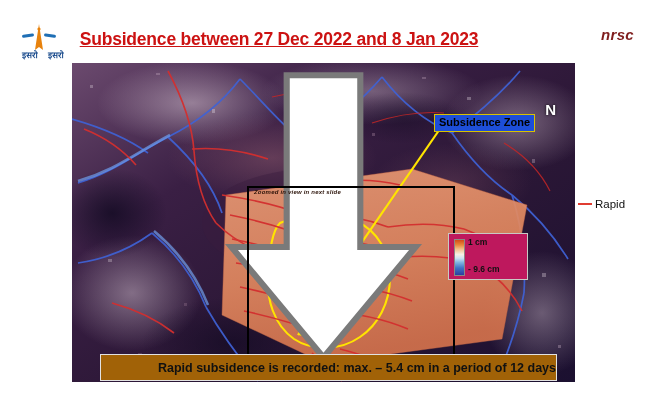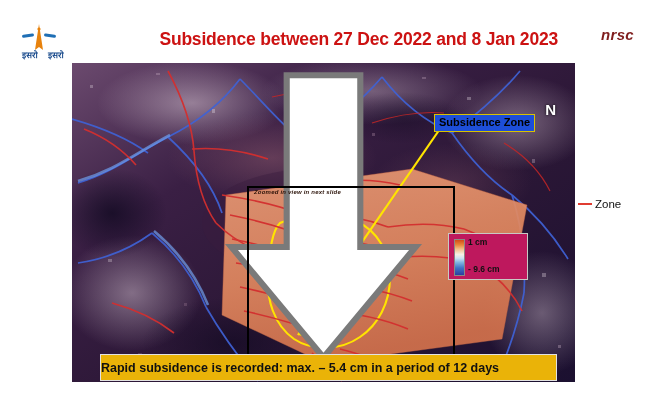--- a/index.html
+++ b/index.html
@@ -11,22 +11,22 @@
   
   #header{position:absolute;left:0;top:0;width:650px;height:63px;background:#ffffff;}
 
   #isro-logo{position:absolute;left:8px;top:20px;width:62px;height:40px;}
   #nrsc-logo{
     position:absolute;right:16px;top:26px;
     font-style:italic;font-weight:bold;font-size:15px;color:#7f1d1d;
     letter-spacing:.3px;
   }
   #page-title{
-    position:absolute;left:0;top:29px;width:558px;text-align:right;
-    font-size:17.5px;font-weight:bold;color:#cc1212;letter-spacing:-.2px;
+    position:absolute;left:0;top:29px;width:558px;text-align:center;
+    font-size:17.5px;font-weight:bold;color:#cc1212;letter-spacing:-.2px;text-decoration:underline;
   }
 
   
   #map{
     position:absolute;left:72px;top:63px;width:503px;height:319px;
     overflow:hidden;background:#241434;
   }
   #map svg{position:absolute;left:0;top:0;width:503px;height:319px;}
 
   
@@ -70,22 +70,22 @@
 
   
   #map-legend{position:absolute;left:578px;top:195px;width:70px;}
   .legend-row{display:flex;align-items:center;height:17px;}
   .legend-swatch{width:14px;height:2px;margin-right:3px;flex:none;}
   .legend-text{font-size:11.5px;color:#111;}
 
   
   #caption-banner{
     position:absolute;left:100px;top:354px;width:455px;height:25px;
-    background:#eab308;border:1px solid #e2e2e2;
-    display:flex;align-items:center;justify-content:flex-start;
+    background:#a16207;border:1px solid #e2e2e2;
+    display:flex;align-items:center;justify-content:flex-end;
   }
   #caption-text{font-size:12.5px;font-weight:bold;color:#111;white-space:nowrap;}
 </style>
 </head>
 <body>
 
 <div id="header">
 
   <div id="isro-logo">
     <svg viewBox="0 0 62 40" width="62" height="40">
@@ -258,19 +258,19 @@
   <div id="colorbar-panel">
     <div id="colorbar-strip"></div>
     <div class="cb-label" id="cb-top">1 cm</div>
     <div class="cb-label" id="cb-bottom">- 9.6 cm</div>
   </div>
 </div>
 
 <div id="map-legend">
   <div class="legend-row">
     <span class="legend-swatch" style="background:#e03c31"></span>
-    <span class="legend-text">Zone</span>
+    <span class="legend-text">Rapid</span>
   </div>
 </div>
 
 <div id="caption-banner">
   <span id="caption-text">Rapid subsidence is recorded: max. – 5.4 cm in a period of 12 days</span>
 </div>
 
 </body></html>

